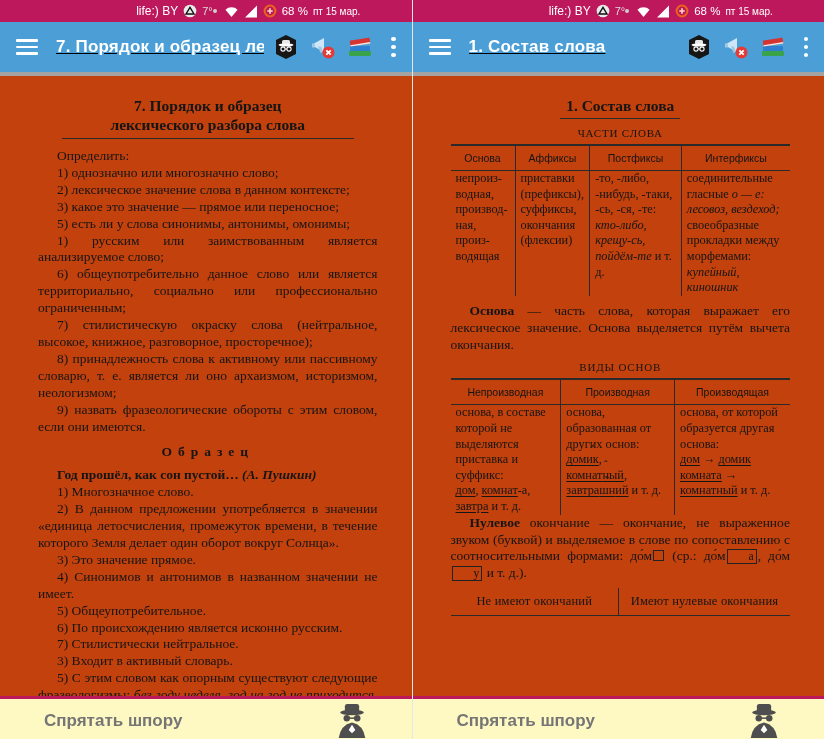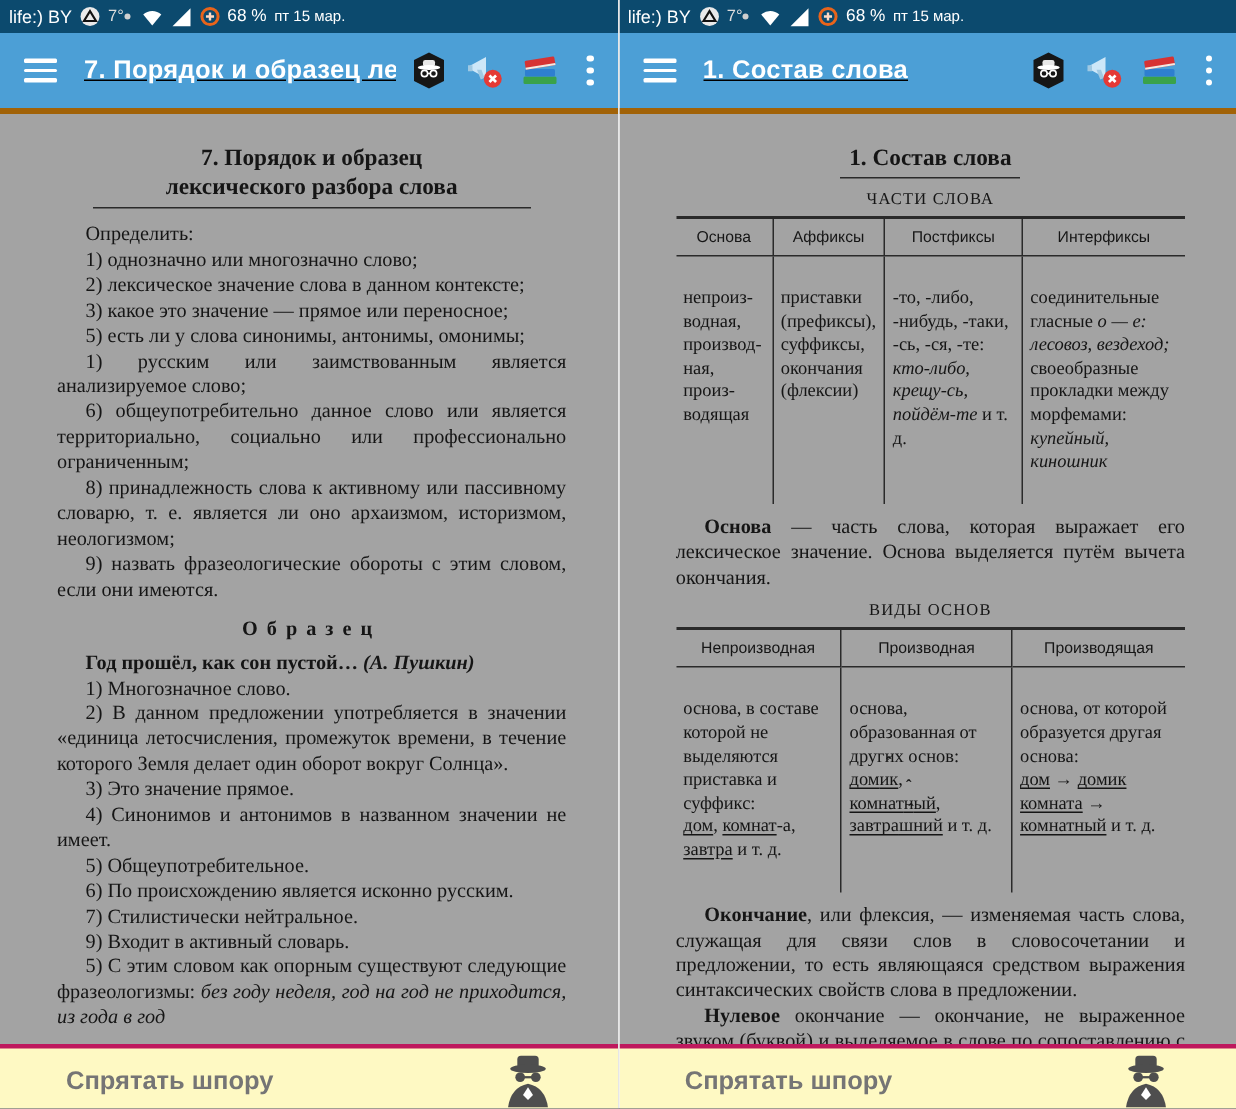--- a/index.html
+++ b/index.html
@@ -1,55 +1,55 @@
 <!DOCTYPE html>
 <html><head>
 <meta charset="utf-8">
 <style>
   html,body{margin:0;padding:0;background:#222;}
   .screen{width:824px;height:739px;display:flex;font-family:"Liberation Sans",sans-serif;}
   .panel{width:412px;height:739px;display:flex;flex-direction:column;overflow:hidden;background:#fff;}
   .panel.right{border-left:1px solid #e6e6e6;}
 
   
-  .statusbar{height:22px;background:#0c4a6e;color:#fff;display:flex;align-items:center;
-    justify-content:flex-start;padding:0 6px;font-size:12px;flex:none;}
+  .statusbar{height:22px;background:#be185d;color:#fff;display:flex;align-items:center;
+    justify-content:flex-end;padding:0 18px;font-size:12px;flex:none;}
   .sb-left,.sb-right{display:flex;align-items:center;gap:5px;}
   .sb-temp{font-size:11px;color:#ddd;}
   .sb-date{font-size:10px;color:#fff;}
   .sb-time{font-size:11px;font-weight:bold;margin-top:31px;}
   .sb-dot{width:4px;height:4px;border-radius:50%;background:#cfcfcf;margin-right:2px;}
   .sb-pct{font-size:11.5px;}
 
   
   .appbar{height:50px;background:#4c9fd6;display:flex;align-items:center;flex:none;
     padding:0 8px 0 12px;gap:8px;text-decoration:underline;}
   .hamburger{width:22px;display:flex;flex-direction:column;gap:4px;padding:6px 4px;cursor:pointer;}
   .hamburger i{display:block;height:2.5px;background:#fff;border-radius:1px;}
   .appbar-title{flex:1;color:#fff;font-weight:bold;font-size:17px;white-space:nowrap;
     overflow:hidden;margin-left:6px;letter-spacing:0.2px;}
   .appbar-icons{display:flex;align-items:center;gap:9px;}
   .icon-btn{width:28px;height:28px;display:flex;align-items:center;justify-content:center;position:relative;cursor:pointer;}
   .dots{display:flex;flex-direction:column;gap:3.5px;padding:4px 8px;cursor:pointer;}
   .dots i{width:4.5px;height:4.5px;border-radius:50%;background:#fff;display:block;}
 
   
-  .content{height:620px;flex:none;background:#a3a3a3;border-top:4px solid #a16207;
+  .content{height:620px;flex:none;background:#c2410c;border-top:4px solid #a3a3a3;
     font-family:"Liberation Serif",serif;color:#151515;overflow:hidden;position:relative;}
   .page{padding:14px 34px 0 38px;}
   .bp{margin:0;text-indent:19px;text-align:justify;font-size:13.5px;line-height:16.9px;white-space:pre-line;}
   .ptitle{font-size:15.5px;font-weight:bold;text-align:center;line-height:19px;margin-top:6px;}
   .trule{height:0;border-bottom:1.6px solid #2a2a2a;width:86%;margin:4px auto 9px auto;}
   .center{text-align:center;}
   .title-underline{display:inline-block;border-bottom:1.6px solid #2a2a2a;padding:0 6px 3px 6px;}
   .sampleh{text-align:center;font-weight:bold;font-size:13.5px;letter-spacing:6px;margin:9px 0 7px 0;}
 
   .tcaption{text-align:center;font-size:11px;letter-spacing:0.8px;margin:8px 0 5px 0;}
   table.t{border-collapse:collapse;width:100%;table-layout:fixed;}
-  table.t td{vertical-align:top;padding:20px 5px;white-space:pre-line;}
+  table.t td{vertical-align:top;padding:0 5px;white-space:pre-line;}
   table.t tr.th td{text-align:center;font-family:"Liberation Sans",sans-serif;font-size:10.5px;
     padding:6px 2px;border-bottom:1.2px solid #2a2a2a;}
   table.t1-t{border-top:2px solid #2a2a2a;}
   table.t td+td{border-left:1.2px solid #2a2a2a;}
   table.t td.body{font-size:12.3px;line-height:15.6px;}
   table.t3-t tr.th td{font-family:"Liberation Serif",serif;font-size:12.5px;font-weight:normal;letter-spacing:0.2px;}
 
   .i{font-style:italic;}
   .b{font-weight:bold;}
   .bi{font-weight:bold;font-style:italic;}
@@ -151,32 +151,33 @@
           <div>лексического разбора слова</div>
         </div>
         <div class="trule"></div>
         <p class="bp">Определить:</p>
         <p class="bp">1) однозначно или многозначно слово;</p>
         <p class="bp">2) лексическое значение слова в данном контексте;</p>
         <p class="bp">3) какое это значение — прямое или переносное;</p>
         <p class="bp">5) есть ли у слова синонимы, антонимы, омонимы;</p>
         <p class="bp">1) русским или заимствованным является анализируемое слово;</p>
         <p class="bp">6) общеупотребительно данное слово или является территориально, социально или профессионально ограниченным;</p>
+        <p class="bp">7) стилистическую окраску слова (нейтральное, высокое, книжное, разговорное, просторечное);</p>
         <p class="bp">8) принадлежность слова к активному или пассивному словарю, т. е. является ли оно архаизмом, историзмом, неологизмом;</p>
         <p class="bp">9) назвать фразеологические обороты с этим словом, если они имеются.</p>
         <div class="sampleh">Образец</div>
         <p class="bp"><span class="b">Год прошёл, как сон пустой… </span><span class="bi">(А. Пушкин)</span></p>
         <p class="bp">1) Многозначное слово.</p>
         <p class="bp">2) В данном предложении употребляется в значении «единица летосчисления, промежуток времени, в течение которого Земля делает один оборот вокруг Солнца».</p>
         <p class="bp">3) Это значение прямое.</p>
         <p class="bp">4) Синонимов и антонимов в названном значении не имеет.</p>
         <p class="bp">5) Общеупотребительное.</p>
         <p class="bp">6) По происхождению является исконно русским.</p>
         <p class="bp">7) Стилистически нейтральное.</p>
-        <p class="bp">9) Входит в активный словарь.</p>
+        <p class="bp">3) Входит в активный словарь.</p>
         <p class="bp"><span>5) С этим словом как опорным существуют следующие фразеологизмы: </span><span class="i">без году неделя, год на год не приходится, из года в год</span></p>
       </div>
     </div>
 
     <div class="bottombar">
       <span class="lbl">Спрятать шпору</span>
       <svg width="40" height="38" viewBox="0 0 40 40">
           <g fill="#4e4e4e">
             <rect x="12.5" y="2" width="15" height="9" rx="2.5"></rect>
             <ellipse cx="20" cy="11" rx="12.5" ry="3"></ellipse>
@@ -322,21 +323,20 @@
 </span><span class="u">дом</span><span class="u hat">ик</span><span>,
 </span><span class="u">комнат</span><span class="u hat">н</span><span class="u">ый</span><span>,
 </span><span class="u">завтра</span><span class="u hat">шн</span><span class="u">ий</span><span> и т. д.</span></td>
             <td class="body"><span>основа, от которой образуется другая основа:
 </span><span class="u">дом</span><span> → </span><span class="u">домик</span><span>
 </span><span class="u">комната</span><span> →
 </span><span class="u">комнатный</span><span> и т. д.</span></td>
           </tr>
         </tbody>
           </table>
-        <p class="bp" style="margin-top:7px"><span class="b">Окончание</span><span>, или флексия, — изменяемая часть слова, служащая для связи слов в словосочетании и предложении, то есть являющаяся средством выражения синтаксических свойств слова в предложении.</span></p>
         <p class="bp"><span class="b">Нулевое</span><span> окончание — окончание, не выраженное звуком (буквой) и выделяемое в слове по сопоставлению с соотносительными формами: до́м</span><span class="box"></span><span> (ср.: до́м</span><span class="boxed">а</span><span>, до́м</span><span class="boxed">у</span><span> и т. д.).</span></p>
         <table class="t t3-t" style="margin-top:6px">
           <colgroup>
               <col style="width:49.5%">
               <col style="width:50.5%">
             </colgroup>
           <tbody>
               <tr class="th">
             <td>Не имеют окончаний</td>
             <td>Имеют нулевые окончания</td>

